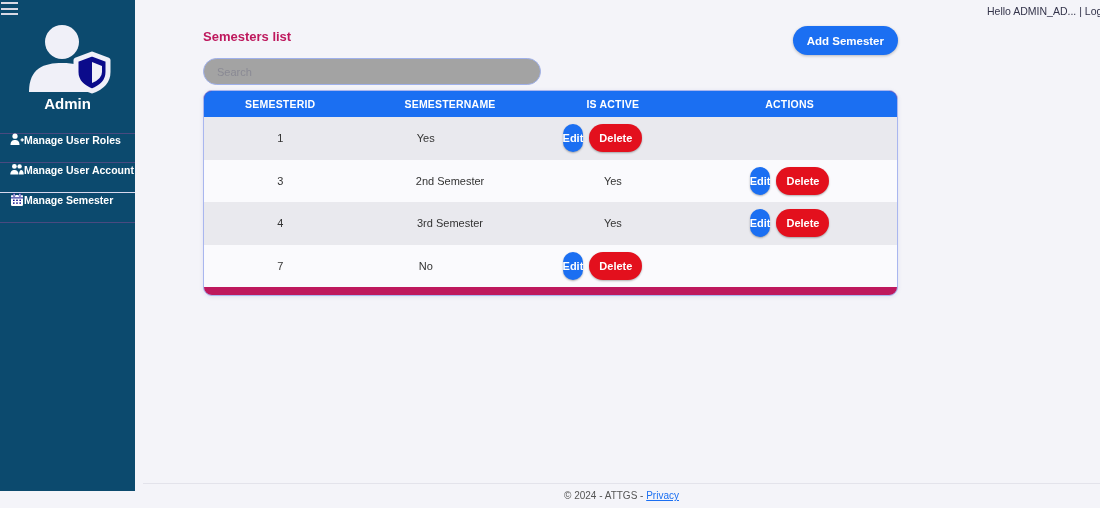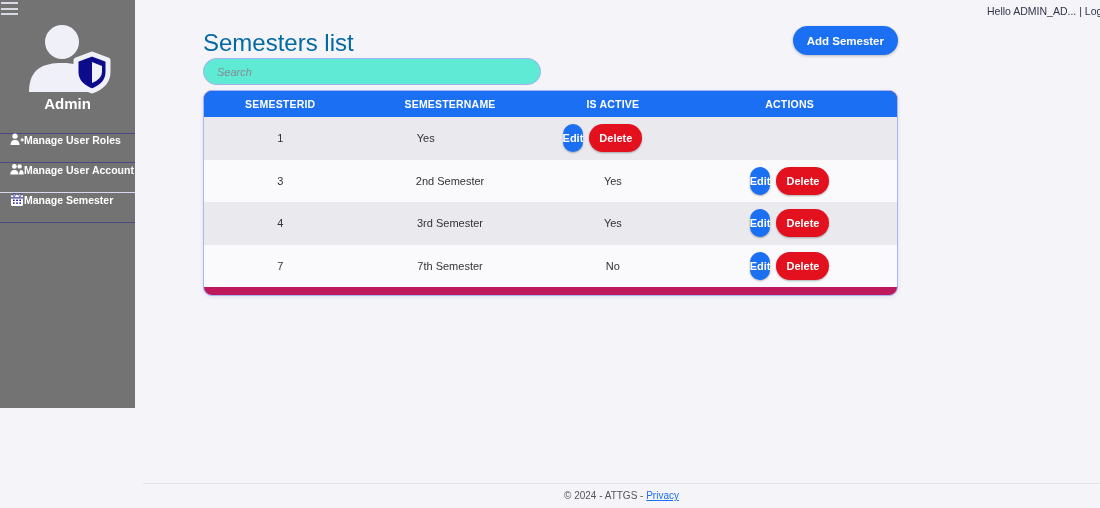--- a/index.html
+++ b/index.html
@@ -1,22 +1,22 @@
 <!DOCTYPE html>
 <html><head>
 <meta charset="utf-8">
 <style>
   * { margin:0; padding:0; box-sizing:border-box; }
   html,body { width:1100px; height:508px; overflow:hidden; }
   body { font-family:"Liberation Sans", sans-serif; background:#f4f4f9; }
   #app { position:relative; width:1100px; height:508px; overflow:hidden; }
 
   
-  .sidebar { position:absolute; left:0; top:0; width:135px; height:408px;
-             background:#737373; color:#fff; }
+  .sidebar { position:absolute; left:0; top:0; width:135px; height:491px;
+             background:#0c4a6e; color:#fff; }
   .hamburger { position:absolute; left:1px; top:2px; width:17px; height:13px;
                display:flex; flex-direction:column; justify-content:space-between; cursor:pointer; }
   .hamburger span { display:block; height:2px; background:#d9d9e4; }
   .avatar-wrap { position:absolute; top:24px; left:0; width:135px; text-align:center; }
   .admin-title { position:absolute; top:95px; width:135px; text-align:center;
                  font-size:15px; font-weight:bold; color:#fff; }
   .nav { position:absolute; top:133px; left:0; width:135px; }
   .nav-item { display:flex; align-items:flex-end; padding:0 0 16px 10px;
               height:30px; border-bottom:1px solid #4a4a80; cursor:pointer; }
   .nav-item:first-child { border-top:1px solid #4a4a80; }
@@ -24,30 +24,30 @@
   .nav-label { font-size:10.5px; font-weight:bold; color:#fff; white-space:nowrap; }
   .nav-ico { width:14px; height:13px; flex:0 0 14px; }
 
   
   .greeting { position:absolute; top:5px; left:987px; white-space:nowrap;
               font-size:10.5px; color:#33334a; }
   .greeting a { color:#33334a; text-decoration:none; cursor:pointer; }
 
   
   .content { position:absolute; left:203px; top:0; width:695px; }
-  .page-title { position:absolute; top:29px; left:0; font-size:24px;
-                font-weight:400; color:#0369a1; }
+  .page-title { position:absolute; top:29px; left:0; font-size:13px;
+                font-weight:700; color:#be185d; }
   .add-btn { position:absolute; top:26px; right:0; background:#1b6ff2; color:#fff;
              border:none; border-radius:15px; padding:0 14px; height:29px;
              font-size:11.5px; font-weight:bold; cursor:pointer;
              font-family:"Liberation Sans", sans-serif; box-shadow:0 1px 3px rgba(0,0,0,.25); }
   .search { position:absolute; top:58px; left:0; width:338px; height:27px;
             border:1px solid #9fb0ea; border-radius:14px; padding:6px 13px;
-            font-size:11px; color:#333; background:#5eead4; outline:none;
-            font-family:"Liberation Sans", sans-serif;font-style:italic; }
+            font-size:11px; color:#333; background:#a3a3a3; outline:none;
+            font-family:"Liberation Sans", sans-serif; }
   .search::placeholder { color:#8a8a94; }
 
   
   .table-card { position:absolute; top:90px; left:0; width:695px;
                 border:1px solid #a9b6ef; border-radius:9px; background:#be185d;
                 overflow:hidden; padding-bottom:8px; box-shadow:0 1px 4px rgba(40,60,160,.10); }
   .thead { display:flex; background:#1b6ff2; height:26px; align-items:center; }
   .th { color:#fff; font-size:10.5px; font-weight:bold; text-align:center; letter-spacing:.2px; }
   .tr { display:flex; height:42.5px; align-items:center; }
   .tr:nth-child(odd) { background:#e9e9ee; }
@@ -169,21 +169,20 @@
             <div class="td c1">4</div>
             <div class="td c2">3rd Semester</div>
             <div class="td c3">Yes</div>
             <div class="td c4 actions">
               <button class="btn edit">Edit</button>
               <button class="btn delete">Delete</button>
             </div>
           </div>
           <div class="tr">
             <div class="td c1">7</div>
-            <div class="td c2">7th Semester</div>
             <div class="td c3">No</div>
             <div class="td c4 actions">
               <button class="btn edit">Edit</button>
               <button class="btn delete">Delete</button>
             </div>
           </div>
         </div>
     </div>
   </main>
 

